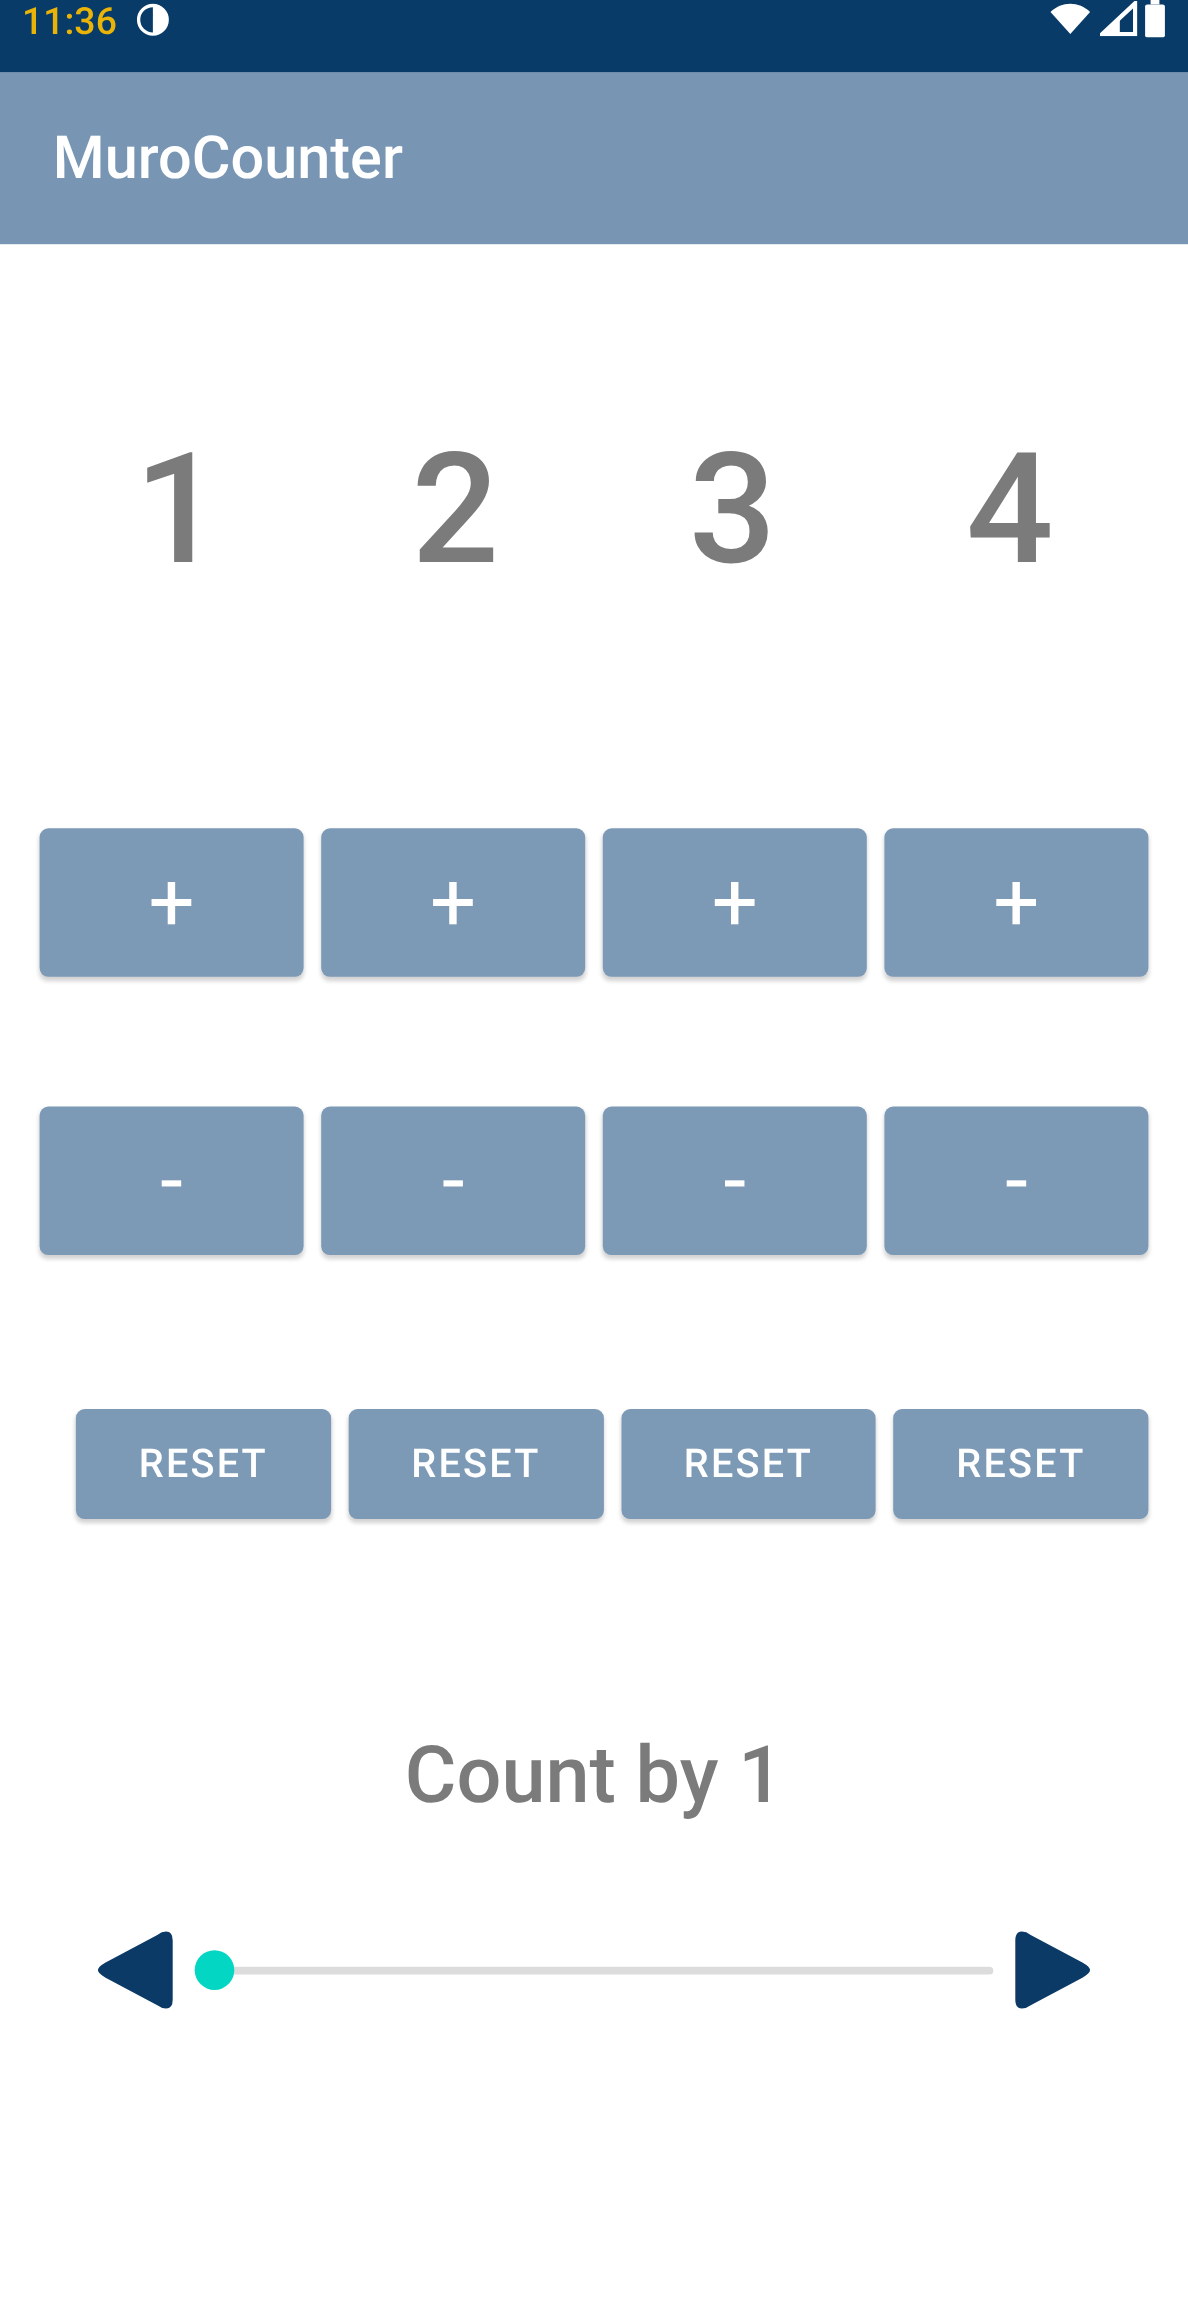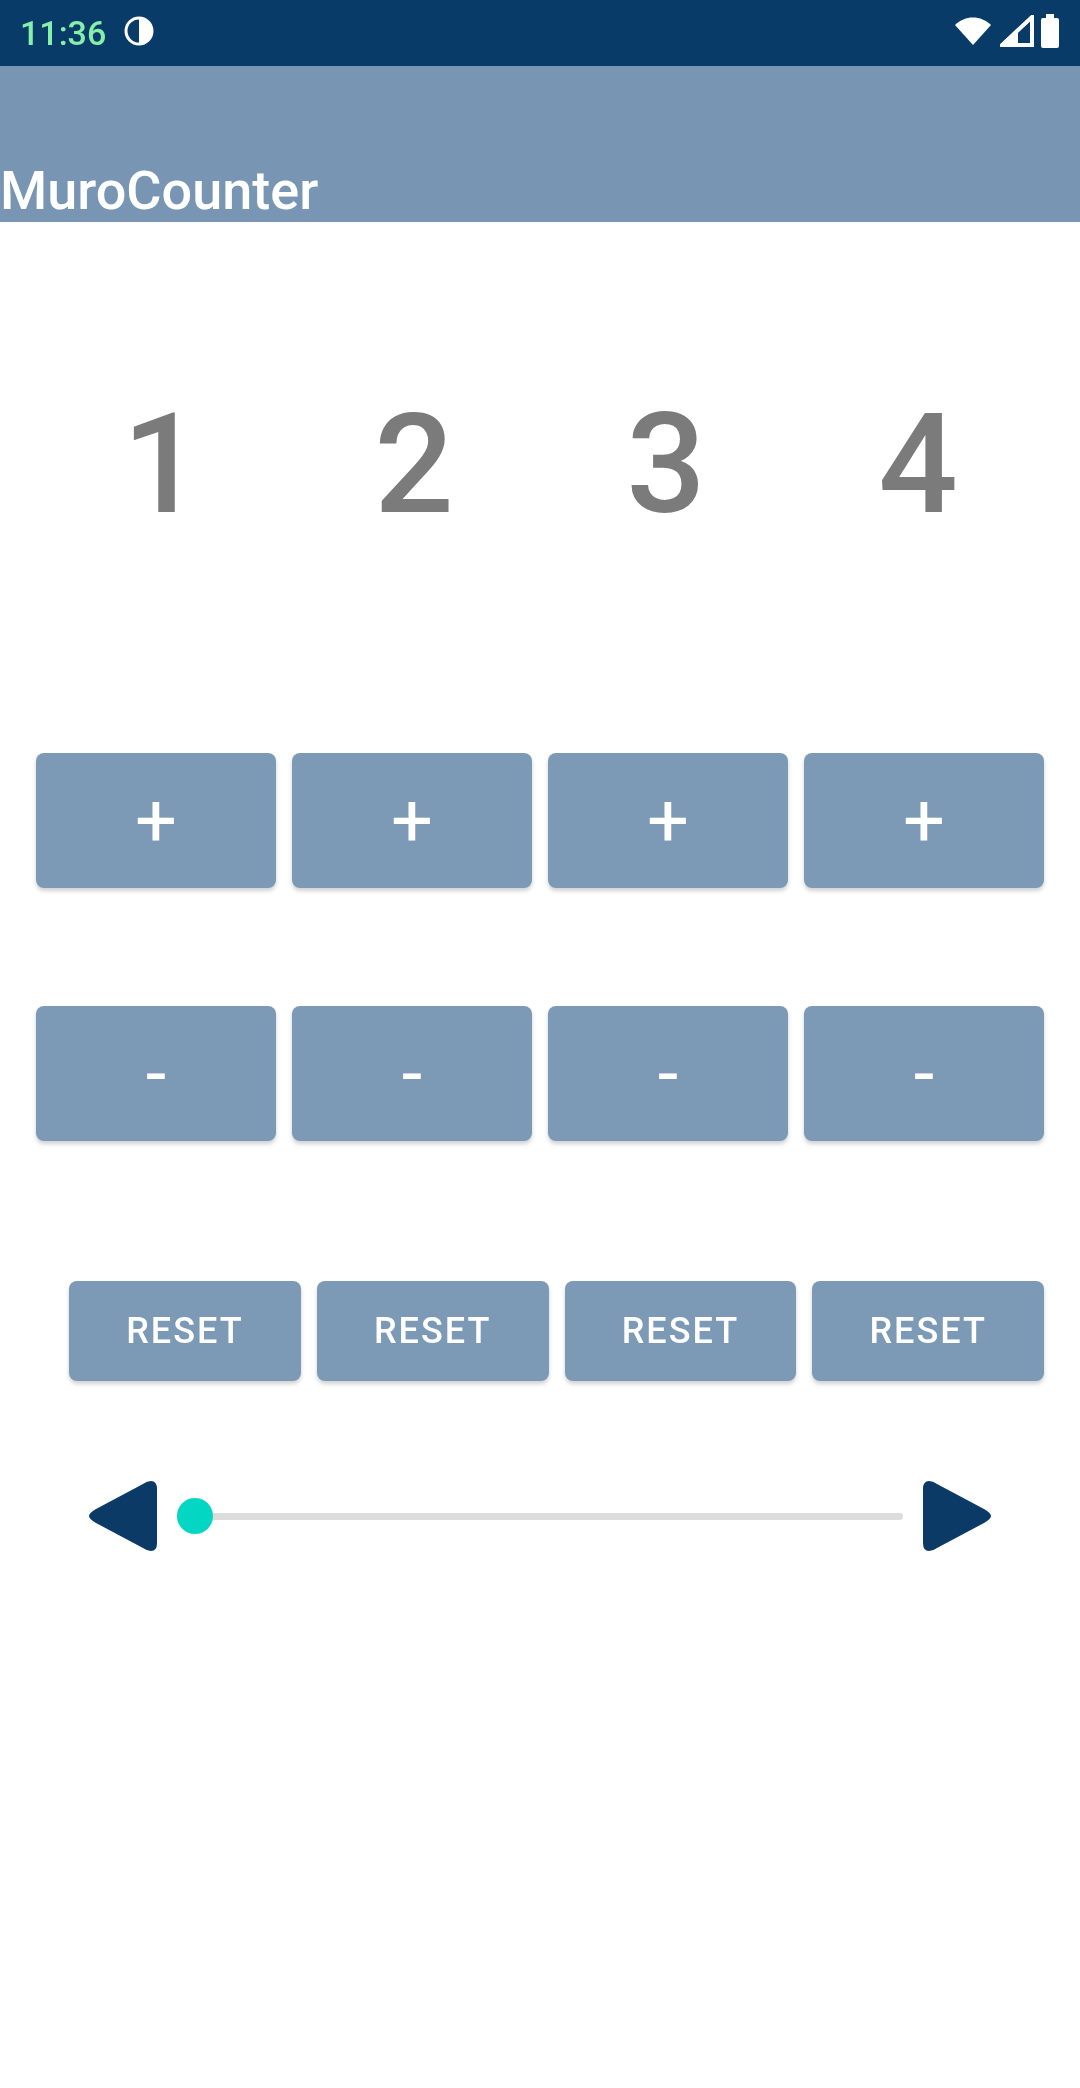--- a/index.html
+++ b/index.html
@@ -3,33 +3,34 @@
   <meta charset="utf-8">
   <style>
     * { margin: 0; padding: 0; box-sizing: border-box; font-family: Roboto, -apple-system, BlinkMacSystemFont, sans-serif; }
     body { width: 1080px; height: 2088px; background: #ffffff; overflow: hidden; }
 
     .status-bar {
       height: 66px;
       background: #093b68;
       display: flex;
       justify-content: space-between;
-      align-items: center;
+      align-items: flex-start;
       padding: 0 20px;
-      color: #86efac;
+      color: #eab308;
     }
     .status-left { display: flex; align-items: center; gap: 18px; }
     .status-time { font-size: 34px; font-weight: 500; }
     .status-right { display: flex; align-items: center; gap: 6px; }
 
     .app-bar {
       height: 156px;
       background: #7896b4;
       display: flex;
-      align-items: flex-end;
+      align-items: center;
+      padding-left: 48px;
     }
     .app-title { color: #ffffff; font-size: 54px; font-weight: 500; }
 
     .content {
       padding: 0 36px;
     }
 
     .counter-row {
       display: flex;
       justify-content: space-around;
@@ -185,20 +186,21 @@
     <button class="btn">-</button>
   </div>
 
   <div class="btn-row reset-row">
     <button class="btn">RESET</button>
     <button class="btn">RESET</button>
     <button class="btn">RESET</button>
     <button class="btn">RESET</button>
   </div>
 
+  <div class="count-by-label">Count by 1</div>
 
   <div class="slider-row">
     <button class="tri-btn tri-left">
       <svg width="80" height="90" viewBox="0 0 80 90">
         <path d="M70 10 Q76 10 76 18 L76 72 Q76 80 70 80 Q66 80 62 77 L15 52 Q8 48 8 45 Q8 42 15 38 L62 13 Q66 10 70 10 Z" fill="#0c3a66"></path>
       </svg>
     </button>
     <div class="slider-track">
       <div class="slider-line"></div>
       <div class="slider-thumb"></div>

